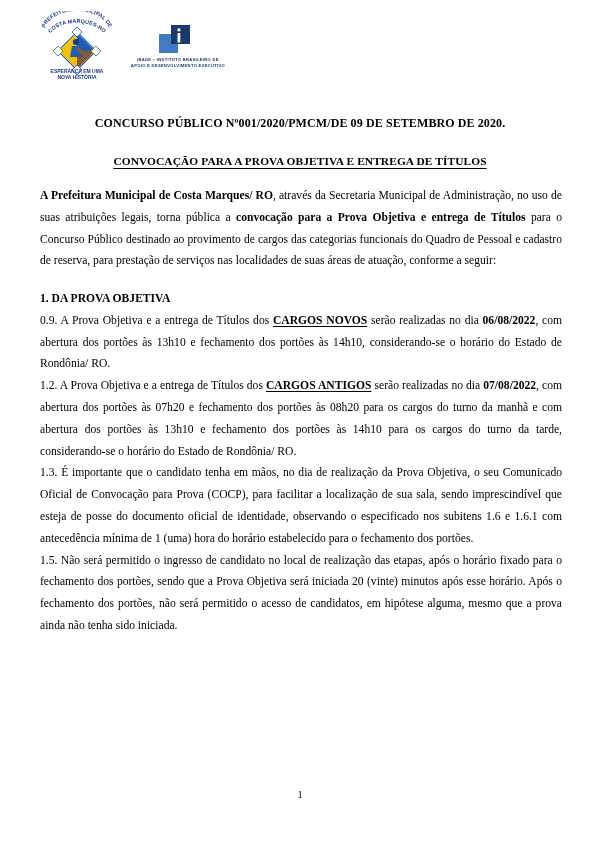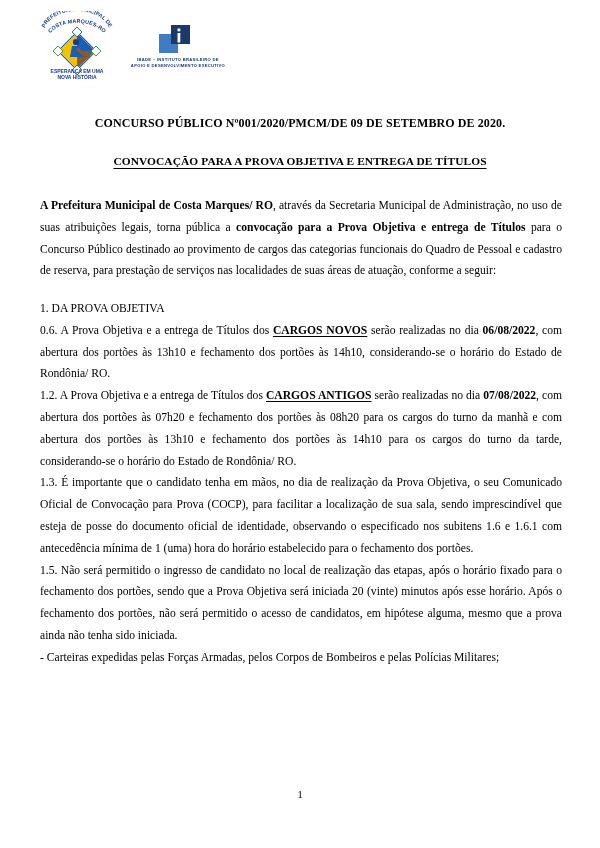--- a/index.html
+++ b/index.html
@@ -79,31 +79,31 @@
     font-size: 11.4px;
     margin-top: 24px;
     text-decoration: underline;
     text-underline-offset: 2.5px;
     letter-spacing: 0.1px;
   }
 
   
   .body-wrap {
     padding: 0 38px 0 40px;
-    margin-top: 28px;
+    margin-top: 18px;
   }
   p.para {
     margin: 0 0 0 0;
     text-align: justify;
     font-size: 11.6px;
     line-height: 1.88;
     text-justify: inter-word;
   }
   .section-head {
-    font-weight: normal;
+    font-weight: bold;
     font-size: 11.6px;
     line-height: 1.88;
     margin: 16px 0 0 0;
     text-align: left;
   }
   .first-para { margin-top: 0; }
   b, .b { font-weight: bold; }
   .bu {
     font-weight: bold;
     text-decoration: underline;
@@ -186,28 +186,27 @@
   <div class="doc-title-1">CONCURSO PÚBLICO Nº001/2020/PMCM/DE 09 DE SETEMBRO DE 2020.</div>
 
   <div class="doc-title-2">CONVOCAÇÃO PARA A PROVA OBJETIVA E ENTREGA DE TÍTULOS</div>
 
   <div class="body-wrap">
 
     <p class="para first-para"><b>A Prefeitura Municipal de Costa Marques/ RO</b><span>, através da Secretaria Municipal de Administração, no uso de suas atribuições legais, torna pública a </span><b>convocação para a Prova Objetiva e entrega de Títulos</b><span> para o Concurso Público destinado ao provimento de cargos das categorias funcionais do Quadro de Pessoal e cadastro de reserva, para prestação de serviços nas localidades de suas áreas de atuação, conforme a seguir:</span></p>
 
     <div class="section-head">1. DA PROVA OBJETIVA</div>
 
-    <p class="para"><span>0.6. A Prova Objetiva e a entrega de Títulos dos </span><span class="bu">CARGOS NOVOS</span><span> serão realizadas no dia </span><b>06/08/2022</b><span>, com abertura dos portões às 13h10 e fechamento dos portões às 14h10, considerando-se o horário do Estado de Rondônia/ RO.</span></p>
+    <p class="para"><span>0.9. A Prova Objetiva e a entrega de Títulos dos </span><span class="bu">CARGOS NOVOS</span><span> serão realizadas no dia </span><b>06/08/2022</b><span>, com abertura dos portões às 13h10 e fechamento dos portões às 14h10, considerando-se o horário do Estado de Rondônia/ RO.</span></p>
 
     <p class="para"><span>1.2. A Prova Objetiva e a entrega de Títulos dos </span><span class="bu">CARGOS ANTIGOS</span><span> serão realizadas no dia </span><b>07/08/2022</b><span>, com abertura dos portões às 07h20 e fechamento dos portões às 08h20 para os cargos do turno da manhã e com abertura dos portões às 13h10 e fechamento dos portões às 14h10 para os cargos do turno da tarde, considerando-se o horário do Estado de Rondônia/ RO.</span></p>
 
     <p class="para">1.3. É importante que o candidato tenha em mãos, no dia de realização da Prova Objetiva, o seu Comunicado Oficial de Convocação para Prova (COCP), para facilitar a localização de sua sala, sendo imprescindível que esteja de posse do documento oficial de identidade, observando o especificado nos subitens 1.6 e 1.6.1 com antecedência mínima de 1 (uma) hora do horário estabelecido para o fechamento dos portões.</p>
 
 
     <p class="para">1.5. Não será permitido o ingresso de candidato no local de realização das etapas, após o horário fixado para o fechamento dos portões, sendo que a Prova Objetiva será iniciada 20 (vinte) minutos após esse horário. Após o fechamento dos portões, não será permitido o acesso de candidatos, em hipótese alguma, mesmo que a prova ainda não tenha sido iniciada.</p>
 
 
-    <p class="para bullet">- Carteiras expedidas pelas Forças Armadas, pelos Corpos de Bombeiros e pelas Polícias Militares;</p>
 
   </div>
 
   <div class="page-number">1</div>
 </div>
 
 </body></html>

